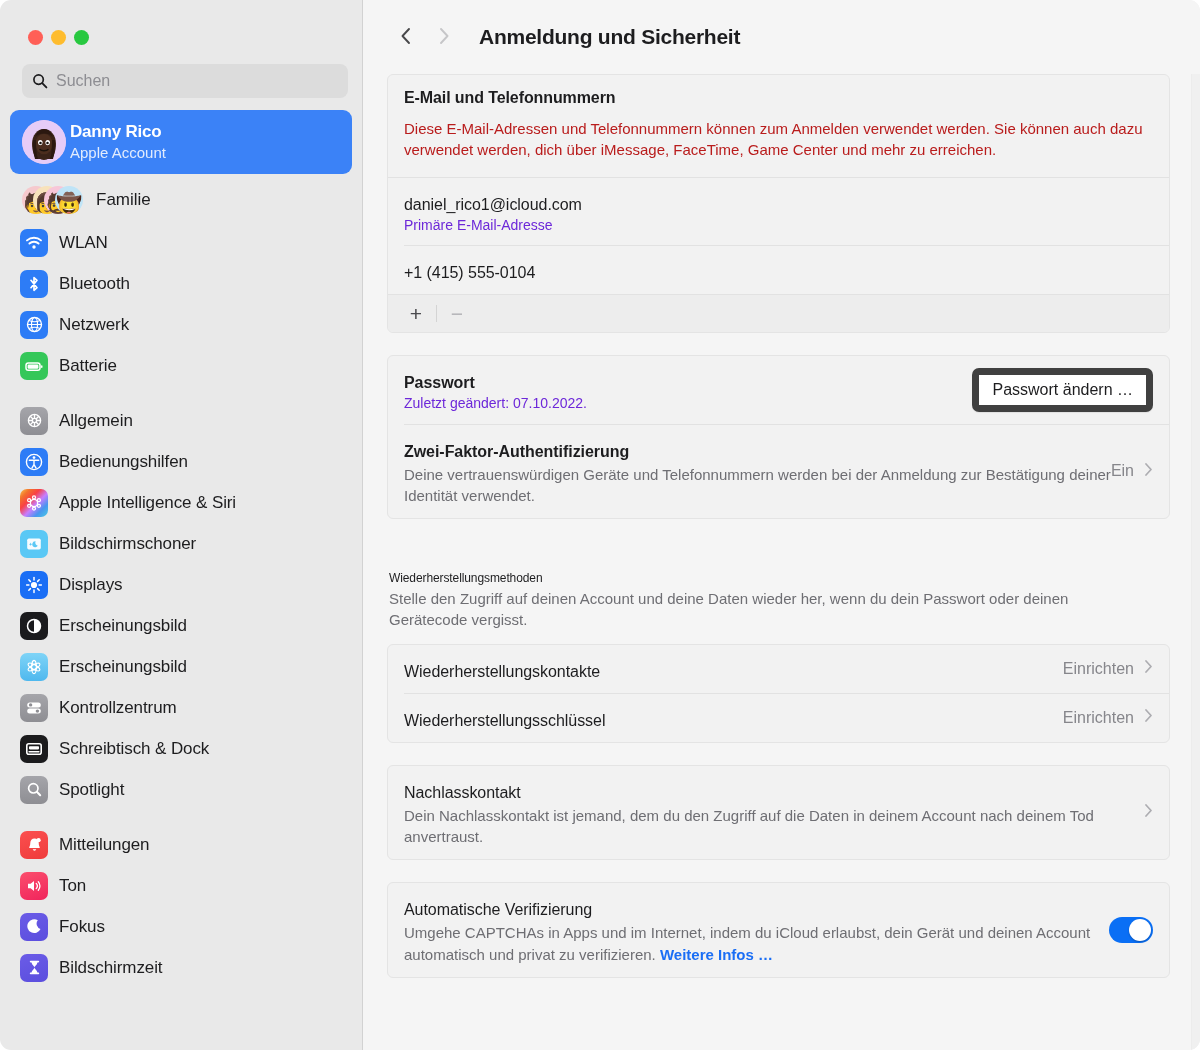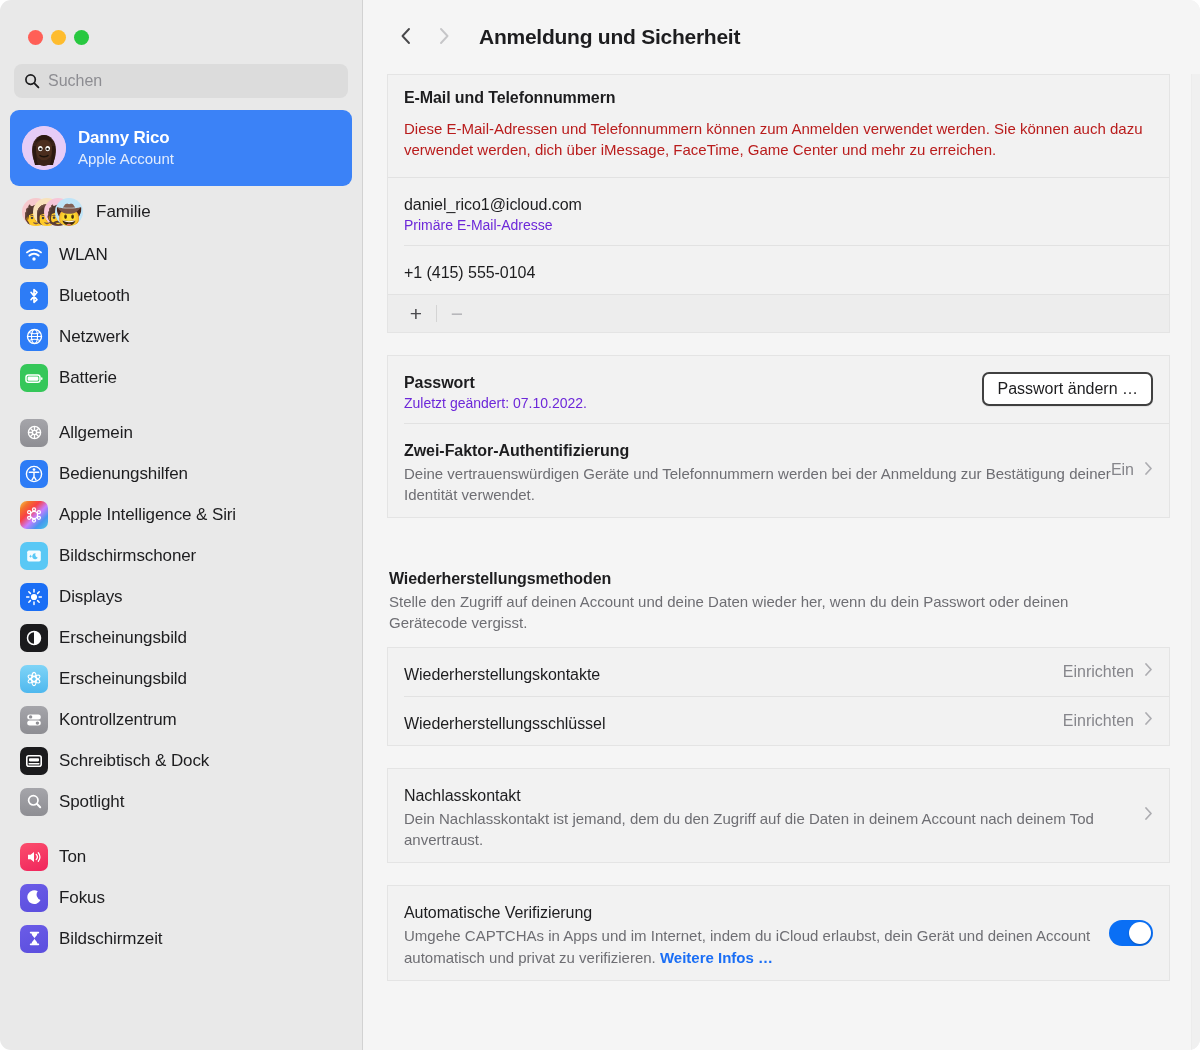--- a/index.html
+++ b/index.html
@@ -46,21 +46,21 @@
   .light {
     width: 15px; height: 15px;
     border-radius: 50%;
     display: block;
   }
   .light.red    { background: #ff5f57; }
   .light.yellow { background: #febc2e; }
   .light.green  { background: #28c840; }
 
   
-  .search-wrap { padding: 12px 14px 8px 14px; }
+  .search-wrap { padding: 12px 14px 8px 22px; }
   .search-field {
     height: 34px;
     background: #dcdcdc;
     border-radius: 8px;
     display: flex;
     align-items: center;
     padding: 0 10px;
     gap: 8px;
   }
   .search-field svg { flex: 0 0 auto; display:block; }
@@ -96,22 +96,22 @@
     color: #1d1d1f;
     font-size: 17px;
     letter-spacing: -0.1px;
   }
   .nav-item .label { white-space: nowrap; }
 
   
   .account-row {
     display: flex;
     align-items: center;
-    gap: 12px;
-    height: 76px;
+    gap: 4px;
+    height: 64px;
     padding: 0 12px;
     border-radius: 9px;
     background: #3b82f7;
     color: #ffffff;
     margin: 2px 0 4px 0;
   }
   .account-text { display: flex; flex-direction: column; line-height: 1.2; }
   .account-name {
     font-size: 17px;
     font-weight: 700;
@@ -236,21 +236,21 @@
   .scrollarea {
     flex: 1 1 auto;
     overflow: hidden;
     padding: 0 30px 0 24px;
     position: relative;
   }
 
   .card {
     background: #f2f2f2;
     border: 1px solid #e4e4e4;
-    border-radius: 0;
+    border-radius: 6px;
     overflow: hidden;
     margin-bottom: 22px;
   }
 
   .card-pad { padding: 14px 16px 16px 16px; }
 
   .sec-title {
     font-size: 16px;
     font-weight: 700;
     color: #1d1d1f;
@@ -329,21 +329,21 @@
     cursor: default;
     padding: 0;
     line-height: 1;
   }
   .addbtn.dim { color: #b4b4b8; }
   .addsep { width: 1px; height: 17px; background: #d4d4d4; margin: 0 4px; }
 
   
   .btn {
     background: #ffffff;
-    border: 2px solid #404040;
+    border: 7px solid #404040;
     border-radius: 7px;
     padding: 6px 13px;
     font-family: "Liberation Sans", sans-serif;
     font-size: 16px;
     color: #1d1d1f;
     cursor: default;
     box-shadow: 0 0.5px 1px rgba(0,0,0,0.07);
     white-space: nowrap;
   }
 
@@ -367,22 +367,22 @@
 
   .link {
     color: #1a6ef5;
     text-decoration: none;
     cursor: default;
     font-weight: bold;
   }
 
   .group-head { margin: 4px 0 13px 2px; }
   .group-head .gh-title {
-    font-size: 16px;
-    font-weight: 700;
+    font-size: 12px;
+    font-weight: 400;
     color: #1d1d1f;
     letter-spacing: -0.1px;
   }
   .group-head .gh-desc {
     font-size: 15px;
     color: #6e6e73;
     line-height: 1.42;
     margin-top: 3px;
     max-width: 760px;
   }
@@ -656,20 +656,30 @@
               <circle cx="8.3" cy="8.3" r="4.7" fill="none" stroke="#fff" stroke-width="1.7"></circle>
               <line x1="11.8" y1="11.8" x2="15.2" y2="15.2" stroke="#fff" stroke-width="2" stroke-linecap="round"></line>
             </svg>
           </span>
           <span class="label">Spotlight</span>
         </div>
       </div>
 
       <div class="nav-group tight">
 
+        <div class="nav-item">
+          <span class="tile t-notif">
+            <svg width="19" height="19" viewBox="0 0 19 19">
+              <path d="M9.5 3.4c-2.6 0-4.2 1.9-4.2 4.4 0 3-1.1 4.1-1.1 5.1h10.6c0-1-1.1-2.1-1.1-5.1 0-2.5-1.6-4.4-4.2-4.4z" fill="#fff"></path>
+              <path d="M7.7 14.3a1.85 1.85 0 0 0 3.6 0z" fill="#fff"></path>
+              <circle cx="13.6" cy="5.2" r="2.1" fill="#fff"></circle>
+            </svg>
+          </span>
+          <span class="label">Mitteilungen</span>
+        </div>
 
         <div class="nav-item">
           <span class="tile t-sound">
             <svg width="20" height="20" viewBox="0 0 20 20">
               <path d="M4 7.8h2.6L10 4.9v10.2L6.6 12.2H4z" fill="#fff"></path>
               <path d="M12.2 7.4a3.8 3.8 0 0 1 0 5.2" stroke="#fff" stroke-width="1.3" fill="none" stroke-linecap="round"></path>
               <path d="M14.3 5.8a6.2 6.2 0 0 1 0 8.4" stroke="#fff" stroke-width="1.3" fill="none" stroke-linecap="round"></path>
             </svg>
           </span>
           <span class="label">Ton</span>

